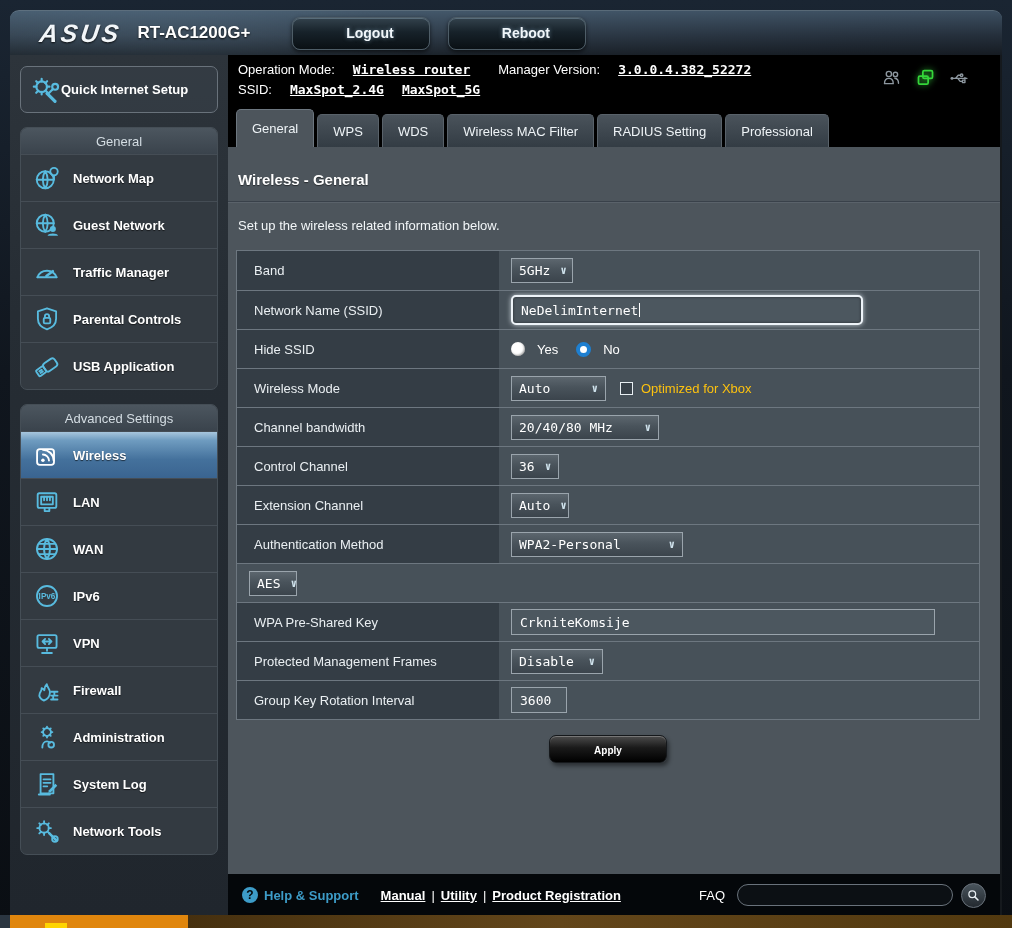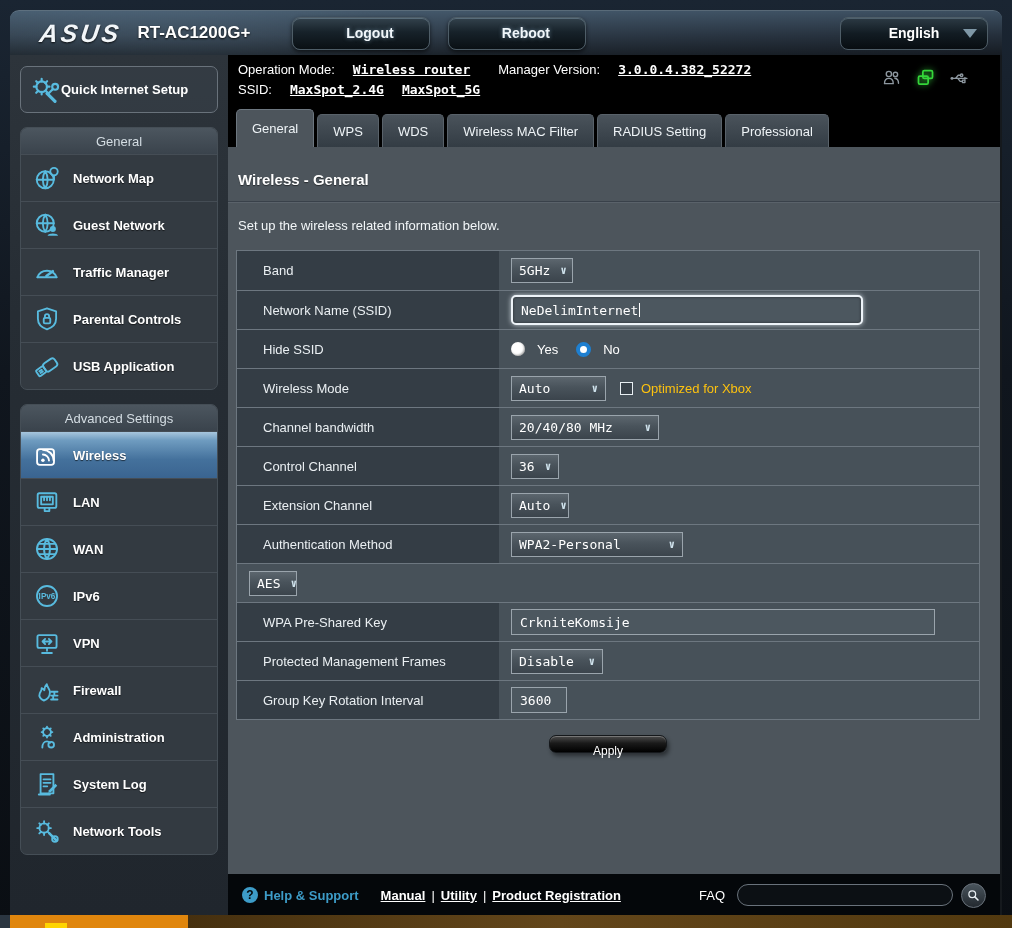--- a/index.html
+++ b/index.html
@@ -80,44 +80,44 @@
   .panel { flex:1; background:#4d555c; }
   .ptitle { margin:24px 20px 0 10px; font-size:15px; font-weight:bold; color:#fff;
     text-shadow:0 1px 1px rgba(0,0,0,.5); }
   .pdivider { margin-top:13px; border-top:1px solid #39414a; border-bottom:1px solid #5a626a; }
   .pdesc { margin:15px 20px 0 10px; font-size:13px; color:#f2f6f8; }
   
   .ftable { margin:17px 20px 0 8px; border:1px solid #6d7780; }
   .frow { display:flex; min-height:39px; }
   .frow + .frow { border-top:1px solid #6d7780; }
   .fcell-l { width:262px; flex:0 0 262px; background:#343d45; display:flex; align-items:center;
-    padding-left:26px; color:#eaeff2; font-size:13px; }
+    padding-left:17px; color:#eaeff2; font-size:13px; }
   .fcell-r { flex:1; background:#475159; display:flex; align-items:center; padding:4px 8px 4px 12px; gap:8px; }
   .sel { display:inline-flex; align-items:center; justify-content:space-between; height:25px; cursor:pointer;
     background:linear-gradient(180deg,#5c666e 0%,#49535b 45%,#3b444c 100%);
     border:1px solid #9aa4ac; color:#fff; font-family:"DejaVu Sans Mono", monospace; font-size:13px;
     padding:0 7px; }
   .sel-arrow { margin-left:10px; color:#cfe2ec; font-size:11px; font-weight:bold; }
   .txt { display:inline-flex; align-items:center; height:26px; background:#4c575f;
     border:1px solid #9aa4ac; color:#fff; font-family:"DejaVu Sans Mono", monospace; font-size:13px;
     padding:0 8px; cursor:text; }
   .txt.focused { border:2px solid #edf3f8; border-radius:5px; height:30px;
     box-shadow:0 0 5px rgba(240,248,255,.75), inset 0 0 3px rgba(0,0,0,.5); }
   .caret { display:inline-block; width:1px; height:14px; background:#fff; margin-left:1px; }
   .radio { width:14px; height:14px; border-radius:50%; background:#fff; display:inline-block; cursor:pointer;
     box-shadow:inset -1px -1px 2px rgba(0,0,0,.35); }
   .radio.on { background:#fff; border:4px solid #1e7fd0; width:15px; height:15px; box-shadow:none; }
   .rlabel { color:#fff; font-size:13px; margin:0 10px 0 4px; }
   .chk { width:13px; height:13px; background:#39424a; border:1px solid #e8eef2; display:inline-block; cursor:pointer; margin-left:6px; }
   .chk-label { color:#fdc20f; font-size:13px; }
   .apply-wrap { margin:15px 20px 0 8px; text-align:center; }
-  .apply-btn { display:inline-block; width:118px; height:18px; border-radius:7px; cursor:pointer;
+  .apply-btn { display:inline-block; width:118px; height:28px; border-radius:7px; cursor:pointer;
     background:linear-gradient(180deg,#4c4c4c 0%,#1a1a1a 45%,#000 100%);
     border:1px solid #15181b; box-shadow:inset 0 1px 0 rgba(255,255,255,.25), 2px 3px 4px rgba(0,0,0,.45);
-    color:#fff; font-size:12px; font-weight:normal; line-height:30px; text-align:center; }
+    color:#fff; font-size:10px; font-weight:bold; line-height:30px; text-align:center; }
   
   .footer { height:42px; background:#04070a; display:flex; align-items:center; padding:0 14px; font-size:13px; }
   .help-q { width:16px; height:16px; border-radius:50%; background:#3d9cc8; color:#04070a;
     font-size:12px; font-weight:bold; display:inline-flex; align-items:center; justify-content:center; }
   .help-label { color:#3d9cc8; font-weight:bold; margin-left:6px; cursor:pointer; }
   .flinks { margin-left:22px; color:#fff; font-weight:bold; }
   .flink { color:#fff; text-decoration:underline; cursor:pointer; }
   .fsep { margin:0 6px; font-weight:normal; }
   .faq-label { margin-left:auto; color:#fff; }
   .faq-input { margin-left:12px; width:216px; height:22px; border-radius:11px; background:#0c1014;
@@ -138,24 +138,20 @@
 
 <div class="window">
 
   <div class="topbar">
     <div class="brand">
       <span class="brand-logo">ASUS</span>
       <span class="brand-model">RT-AC1200G+</span>
     </div>
     <div class="hbtn">Logout</div>
     <div class="hbtn">Reboot</div>
-    <div class="lang">
-      <span>English</span>
-      <span class="lang-arrow"></span>
-    </div>
   </div>
 
   <div class="body-row">
     <div class="sidebar">
       <div class="qis">
         <span class="icn" style="width:32px;height:32px;color:#58bbdf;"><svg viewBox="0 0 24 24" fill="none" stroke="currentColor" stroke-width="1.6" stroke-linecap="round" stroke-linejoin="round">
               <circle cx="9.5" cy="9.5" r="4"></circle>
               <path d="M9.5 3.6v2M9.5 13.4v2M3.6 9.5h2M13.4 9.5h2M5.4 5.4l1.4 1.4M12.7 12.7l1.4 1.4M13.6 5.4l-1.4 1.4M6.8 12.7l-1.4 1.4"></path>
               <path d="M13.5 14.5l6 6" stroke-width="2.4"></path>
               <circle cx="19.6" cy="9.6" r="2.2"></circle>

